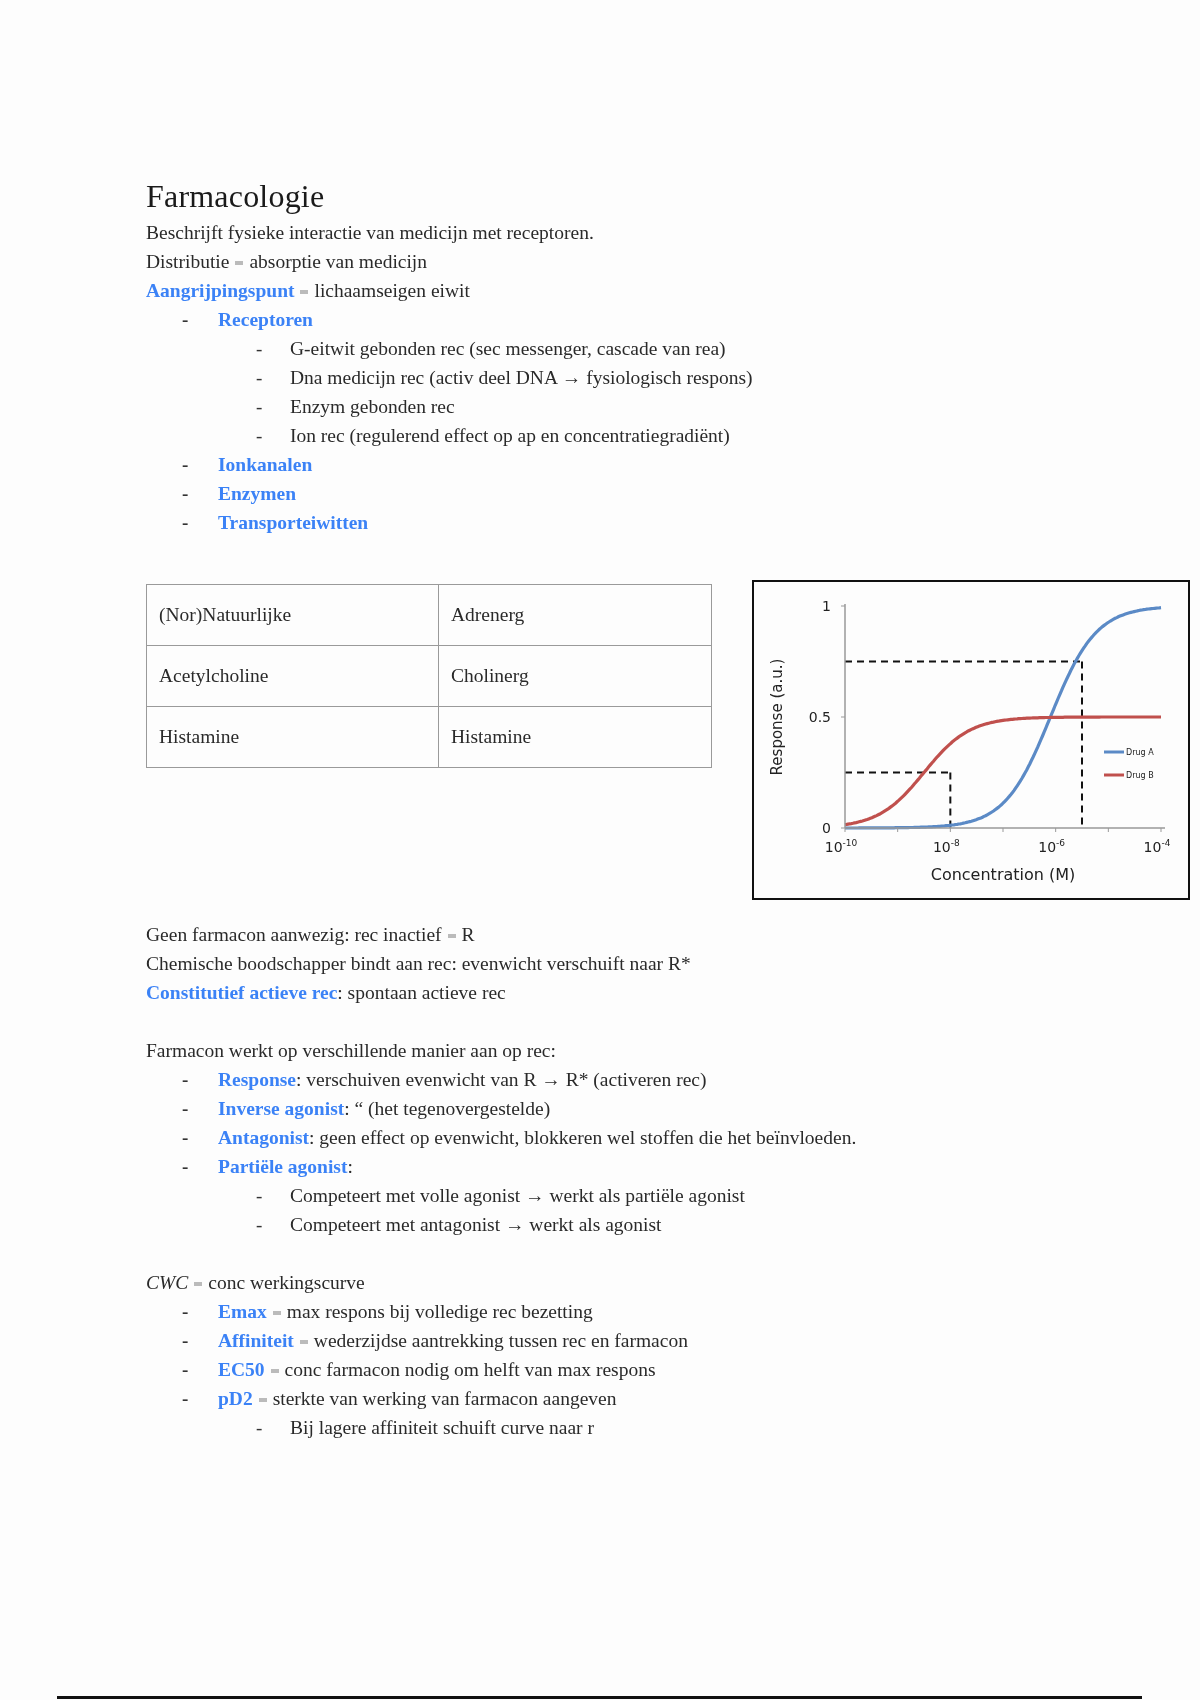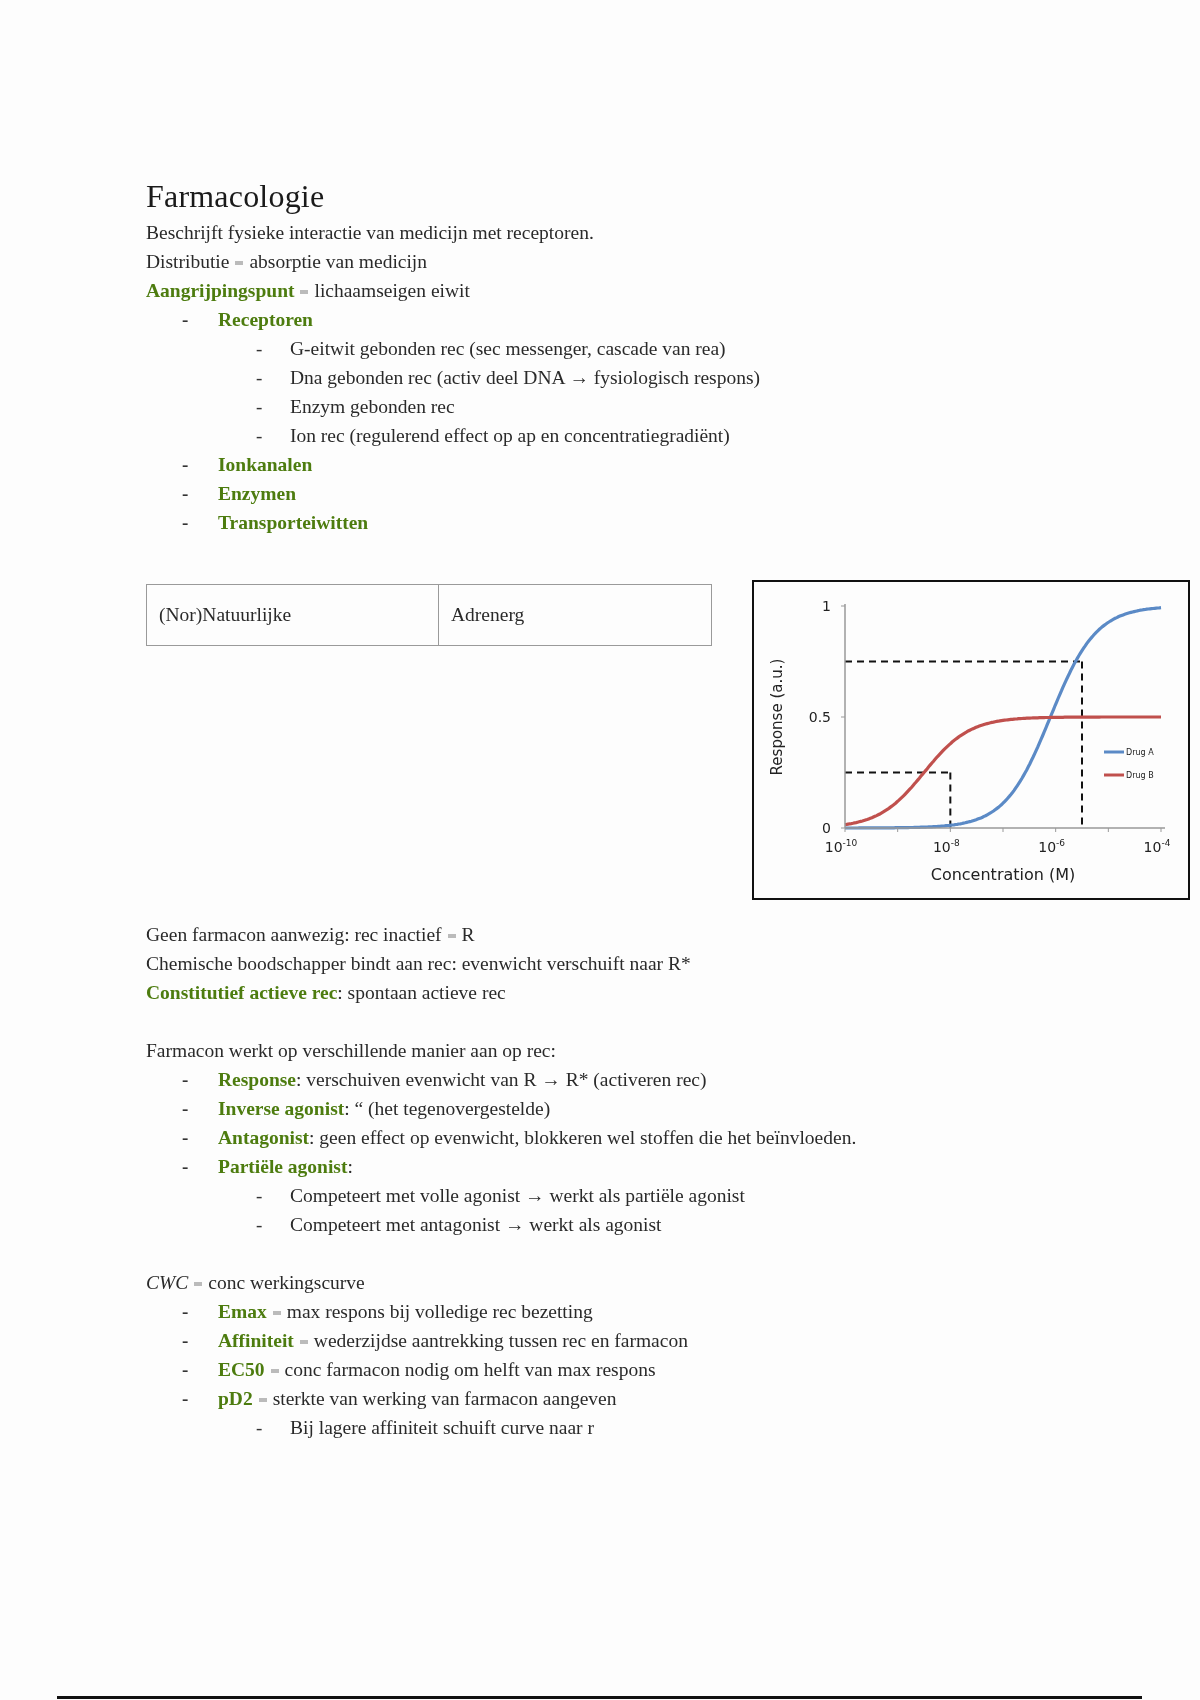--- a/index.html
+++ b/index.html
@@ -10,21 +10,21 @@
     }
     .page-title {
       position: absolute; left: 146px; top: 178px;
       font-family: "Liberation Serif", serif; font-size: 32px; font-weight: normal; color: #1a1a1a;
       margin: 0; letter-spacing: 0.2px;
     }
     .line {
       position: absolute; left: 146px; font-size: 19.5px; line-height: 29px; white-space: nowrap;
       font-family: "Liberation Serif", serif; color: #2a2a2a;
     }
-    .line b { font-weight: bold; color: #4d7c0f; }
+    .line b { font-weight: bold; color: #3b82f6; }
     .lvl1 { left: 218px; }
     .lvl2 { left: 290px; }
     .dash1, .dash2 {
       position: absolute; font-family: "Liberation Serif", serif; font-size: 19px; line-height: 29px; color: #333;
     }
     .dash1 { left: 182px; font-weight: bold; }
     .dash2 { left: 256px; }
     .eq { display: inline-block; width: 8px; height: 4px; background: #bbb; vertical-align: middle; margin: 0 6px; position: relative; top: -1px; }
 
     
@@ -58,21 +58,21 @@
 <div class="line" style="top:218px">Beschrijft fysieke interactie van medicijn met receptoren.</div>
 <div class="line" style="top:247px"><span>Distributie</span><span class="eq"></span><span>absorptie van medicijn</span></div>
 <div class="line" style="top:276px"><b>Aangrijpingspunt</b><span class="eq"></span><span>lichaamseigen eiwit</span></div>
 
 <span class="dash1" style="top:305px">-</span>
 <div class="line lvl1" style="top:305px"><b>Receptoren</b></div>
 
 <span class="dash2" style="top:334px">-</span>
 <div class="line lvl2" style="top:334px">G-eitwit gebonden rec (sec messenger, cascade van rea)</div>
 <span class="dash2" style="top:363px">-</span>
-<div class="line lvl2" style="top:363px">Dna gebonden rec (activ deel DNA → fysiologisch respons)</div>
+<div class="line lvl2" style="top:363px">Dna medicijn rec (activ deel DNA → fysiologisch respons)</div>
 <span class="dash2" style="top:392px">-</span>
 <div class="line lvl2" style="top:392px">Enzym gebonden rec</div>
 <span class="dash2" style="top:421px">-</span>
 <div class="line lvl2" style="top:421px">Ion rec (regulerend effect op ap en concentratiegradiënt)</div>
 
 <span class="dash1" style="top:450px">-</span>
 <div class="line lvl1" style="top:450px"><b>Ionkanalen</b></div>
 <span class="dash1" style="top:479px">-</span>
 <div class="line lvl1" style="top:479px"><b>Enzymen</b></div>
 <span class="dash1" style="top:508px">-</span>
@@ -80,20 +80,28 @@
 
 <table class="table">
   <colgroup>
       <col class="c1">
       <col>
     </colgroup>
   <tbody>
   <tr>
     <td>(Nor)Natuurlijke</td>
     <td>Adrenerg</td>
+  </tr>
+  <tr>
+    <td>Acetylcholine</td>
+    <td>Cholinerg</td>
+  </tr>
+  <tr>
+    <td>Histamine</td>
+    <td>Histamine</td>
   </tr>
 </tbody>
   </table>
 
 <div class="chart-frame">
   <svg id="chart-svg" width="438" height="320">
     <g id="guides">
         <line x1="91" x2="196.33333333333331" y1="190.5" y2="190.5" stroke="#111" stroke-width="2" stroke-dasharray="7,5"></line>
         <line x1="196.33333333333331" x2="196.33333333333331" y1="190.5" y2="246" stroke="#111" stroke-width="2" stroke-dasharray="7,5"></line>
         <line x1="91" x2="328" y1="79.5" y2="79.5" stroke="#111" stroke-width="2" stroke-dasharray="7,5"></line>

